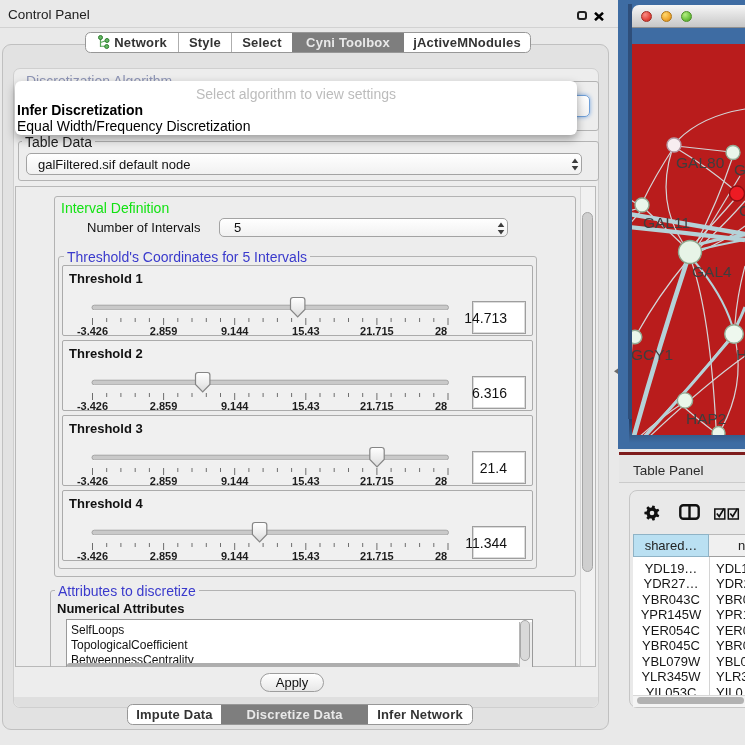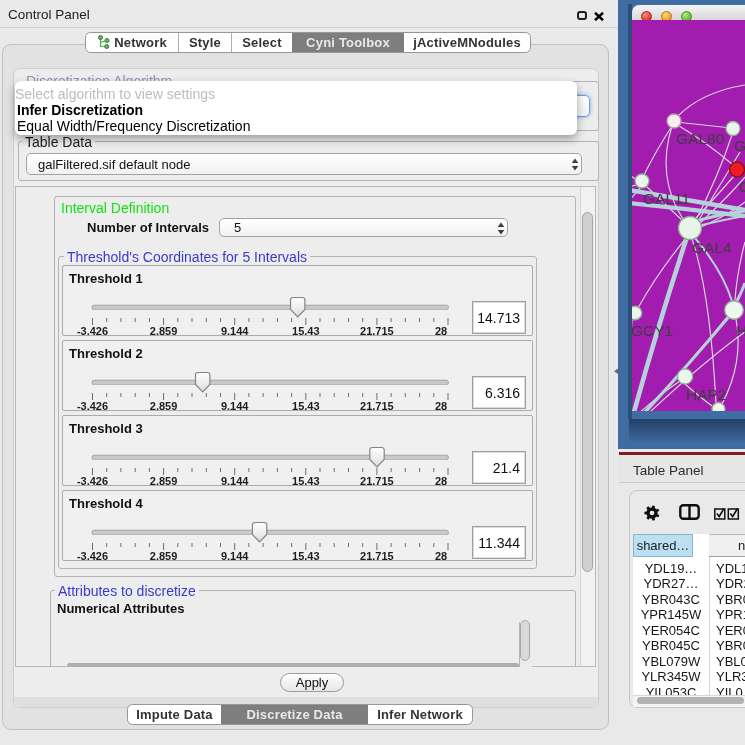--- a/index.html
+++ b/index.html
@@ -22,34 +22,34 @@
 #bottabs{left:127px;top:704px}
 
 .group{position:absolute;border:1px solid #b3b3b3;border-radius:3px}
 .glabel{position:absolute;font-size:14px;background:#ededed;padding:0 3px;white-space:nowrap}
 
 .combo{position:absolute;background:linear-gradient(#ffffff,#f1f1f1);border:1px solid #a3a3a3;border-radius:5px;font-size:13px;color:#111;display:flex;align-items:center}
 .arrows{position:absolute;width:8px;height:13px}
 
 .trow{position:absolute;left:62px;width:471px;height:71px;background:#f0f0f0;border:1px solid #ababab;border-radius:2px}
 .tlabel{position:absolute;left:6px;top:5px;font-size:13px;font-weight:bold;color:#111}
-.tval{position:absolute;left:409px;top:35px;width:54px;height:33px;background:#fff;border:1px solid #9e9e9e;box-shadow:inset 0 0 0 1px #dcdcdc;font-size:14px;color:#111;display:flex;align-items:center;justify-content:flex-end;padding-right:5px}
+.tval{position:absolute;left:409px;top:35px;width:54px;height:33px;background:#fff;border:1px solid #9e9e9e;box-shadow:inset 0 0 0 1px #dcdcdc;font-size:14px;color:#111;display:flex;align-items:center;justify-content:flex-end;padding-right:18px}
 
 #bluewin{position:absolute;left:618px;top:0;width:127px;height:449px;background:#3e6ca3}
 #mactitle{position:absolute;left:632px;top:5px;width:113px;height:23px;background:linear-gradient(#f6f6f6,#c7c7c7);border-top-left-radius:7px;border-bottom:1px solid #8f8f8f}
 .light{position:absolute;top:11px;width:11px;height:11px;border-radius:50%}
-#canvas{position:absolute;left:632px;top:20px;width:113px;height:391px;background:#a21caf;overflow:hidden}
+#canvas{position:absolute;left:632px;top:44px;width:113px;height:391px;background:#b91c1c;overflow:hidden}
 #tpbar{position:absolute;left:619px;top:452px;width:126px;height:31px;background:#e6e6e6;border-top:3px solid #7f1d1d;border-bottom:1px solid #cbcbcb}
 #tpbar .t{position:absolute;left:14px;top:8px;font-size:13.5px;color:#2b2b2b}
 #rpanel{position:absolute;left:629px;top:490px;width:126px;height:218px;background:#e9e9e9;border:1px solid #c6c6c6;border-radius:8px}
 #tablewhite{position:absolute;left:633px;top:534px;width:112px;height:161px;background:#fff}
 .cell{position:absolute;font-size:13px;color:#161616;height:15.5px;line-height:15.5px}
 .c1{left:633px;width:76px;text-align:center}
 .c2{left:716px}
-#hdr1{position:absolute;left:633px;top:534px;width:60px;height:23px;background:#bae0f2;border:1px solid #8fb3c6;font-size:13px;color:#222;text-align:center;line-height:22px}
+#hdr1{position:absolute;left:633px;top:534px;width:76px;height:23px;background:#bae0f2;border:1px solid #8fb3c6;font-size:13px;color:#222;text-align:center;line-height:22px}
 #hdr2{position:absolute;left:709px;top:534px;width:36px;height:23px;background:#f0f0f0;border-top:1px solid #b9b9b9;border-bottom:1px solid #9f9f9f;font-size:13px;color:#222;padding-left:29px;line-height:22px}
 #colsep{position:absolute;left:709px;top:557px;width:1px;height:138px;background:#d4d4d4}
 #hscroll{position:absolute;left:633px;top:695px;width:112px;height:12px;background:#f4f4f4;border-top:1px solid #d8d8d8}
 #hthumb{position:absolute;left:637px;top:696.5px;width:107px;height:7px;background:#b2b2b2;border-radius:3.5px}
 </style></head><body>
 
 <div id="titlebar">
     <div class="t">Control Panel</div>
   </div>
 <div id="floatbtn"></div>
@@ -79,34 +79,34 @@
 
 <div class="group" style="left:18px;top:141px;width:581px;height:40px"></div>
 <div class="glabel" style="left:22px;top:134px;color:#1d1d1d">Table Data</div>
 <div class="combo" style="left:26px;top:153px;width:556px;height:22px;padding-left:11px">galFiltered.sif default node
   <svg class="arrows" style="left:544px;top:4px" viewBox="0 0 8 13">
       <path d="M4,0.5 L7.3,5 H0.7 Z M0.7,8 H7.3 L4,12.5 Z" fill="#3c3c3c"></path>
     </svg>
 </div>
 
 <div class="abs" style="left:15px;top:81px;width:562px;height:54px;background:#fff;border-radius:6px;box-shadow:0 4px 10px rgba(0,0,0,0.35);z-index:5">
-  <div class="abs" style="left:0;top:5px;width:562px;font-size:14px;color:#bcbcbc">Select algorithm to view settings</div>
+  <div class="abs" style="left:0;top:5px;width:562px;text-align:center;font-size:14px;color:#bcbcbc">Select algorithm to view settings</div>
   <div class="abs" style="left:2px;top:21px;font-size:14px;font-weight:bold;color:#000">Infer Discretization</div>
   <div class="abs" style="left:2px;top:37px;font-size:14px;color:#000">Equal Width/Frequency Discretization</div>
 </div>
 
 <div class="abs" style="left:15px;top:186px;width:581px;height:481px;border:1px solid #b9b9b9;background:#ededed"></div>
 
 <div class="abs" style="left:580px;top:187px;width:15px;height:479px;background:#f1f1f1;border-left:1px solid #d5d5d5"></div>
 <div class="abs" style="left:582px;top:212px;width:11px;height:360px;background:#cfcfcf;border:1px solid #a5a5a5;border-radius:5.5px"></div>
 
 <div class="group" style="left:54px;top:196px;width:522px;height:381px"></div>
 <div class="glabel" style="left:58px;top:200px;color:#12e212">Interval Definition</div>
 
-<div class="abs" style="left:87px;top:220px;font-size:13px;font-weight:bold;color:#111">Number of Intervals</div>
+<div class="abs" style="left:87px;top:220px;font-size:13px;font-weight:normal;color:#111">Number of Intervals</div>
 <div class="combo" style="left:219px;top:218px;width:289px;height:19px;padding-left:14px">5
   <svg class="arrows" style="left:277px;top:3px" viewBox="0 0 8 13">
       <path d="M4,0.5 L7.3,5 H0.7 Z M0.7,8 H7.3 L4,12.5 Z" fill="#3c3c3c"></path>
     </svg>
 </div>
 
 <div class="group" style="left:58px;top:256px;width:479px;height:313px"></div>
 <div class="glabel" style="left:64px;top:249px;color:#3a3acc">Threshold's Coordinates for 5 Intervals</div>
 
 <div class="trow" style="top:265px">
@@ -199,26 +199,29 @@
       <text x="378.0" y="68.5" text-anchor="middle" font-size="11" font-weight="bold" fill="#1d1d1d">28</text>
       <path d="M192.0,31.5 L201.2,31.5 Q203.8,31.5 203.8,34.1 L203.8,43.5 L196.6,51.0 L189.4,43.5 L189.4,34.1 Q189.4,31.5 192.0,31.5 Z" fill="url(#thg3)" stroke="#858585" stroke-width="1.2"></path>
   </svg>
   <div class="tval">11.344</div>
 </div>
 
 <div class="abs" style="left:14px;top:583px;width:582px;height:84px;overflow:hidden">
   <div class="group" style="left:36px;top:7px;width:526px;height:120px"></div>
   <div class="glabel" style="left:41px;top:0;color:#3a3acc">Attributes to discretize</div>
   <div class="abs" style="left:43px;top:18px;font-size:13px;font-weight:bold;color:#111">Numerical Attributes</div>
+  <div class="abs" style="left:52px;top:36px;width:467px;height:62px;background:#fff;border:1px solid #9a9a9a;font-size:12px;color:#111">
+    <div style="padding:3px 0 0 4px;line-height:15.2px">SelfLoops<br>TopologicalCoefficient<br>BetweennessCentrality</div>
+  </div>
   <div class="abs" style="left:505px;top:39px;width:13px;height:58px;background:#ececec;border-left:1px solid #b5b5b5"></div>
   <div class="abs" style="left:506px;top:37px;width:10px;height:41px;background:#d9d9d9;border:1px solid #a8a8a8;border-radius:5.5px"></div>
   <div class="abs" style="left:53px;top:80px;width:452px;height:5px;background:#aeaeae;border-radius:2.5px"></div>
 </div>
 
-<div class="abs" style="left:280px;top:673px;width:64px;height:19px;background:linear-gradient(#ffffff,#e7e7e7);border:1px solid #9d9d9d;border-radius:9.5px;font-size:13px;color:#111;text-align:center;line-height:17px">Apply</div>
+<div class="abs" style="left:260px;top:673px;width:64px;height:19px;background:linear-gradient(#ffffff,#e7e7e7);border:1px solid #9d9d9d;border-radius:9.5px;font-size:13px;color:#111;text-align:center;line-height:17px">Apply</div>
 
 <div class="seg" id="bottabs">
  <div style="width:93px">Impute Data</div>
  <div class="sel" style="width:146px">Discretize Data</div>
  <div style="width:105px">Infer Network</div>
 </div>
 
 <svg class="abs" style="left:613px;top:368px" width="6" height="7">
     <path d="M5,0.5 L5,6 L1,3.2 Z" fill="#6b6b6b"></path>
   </svg>

